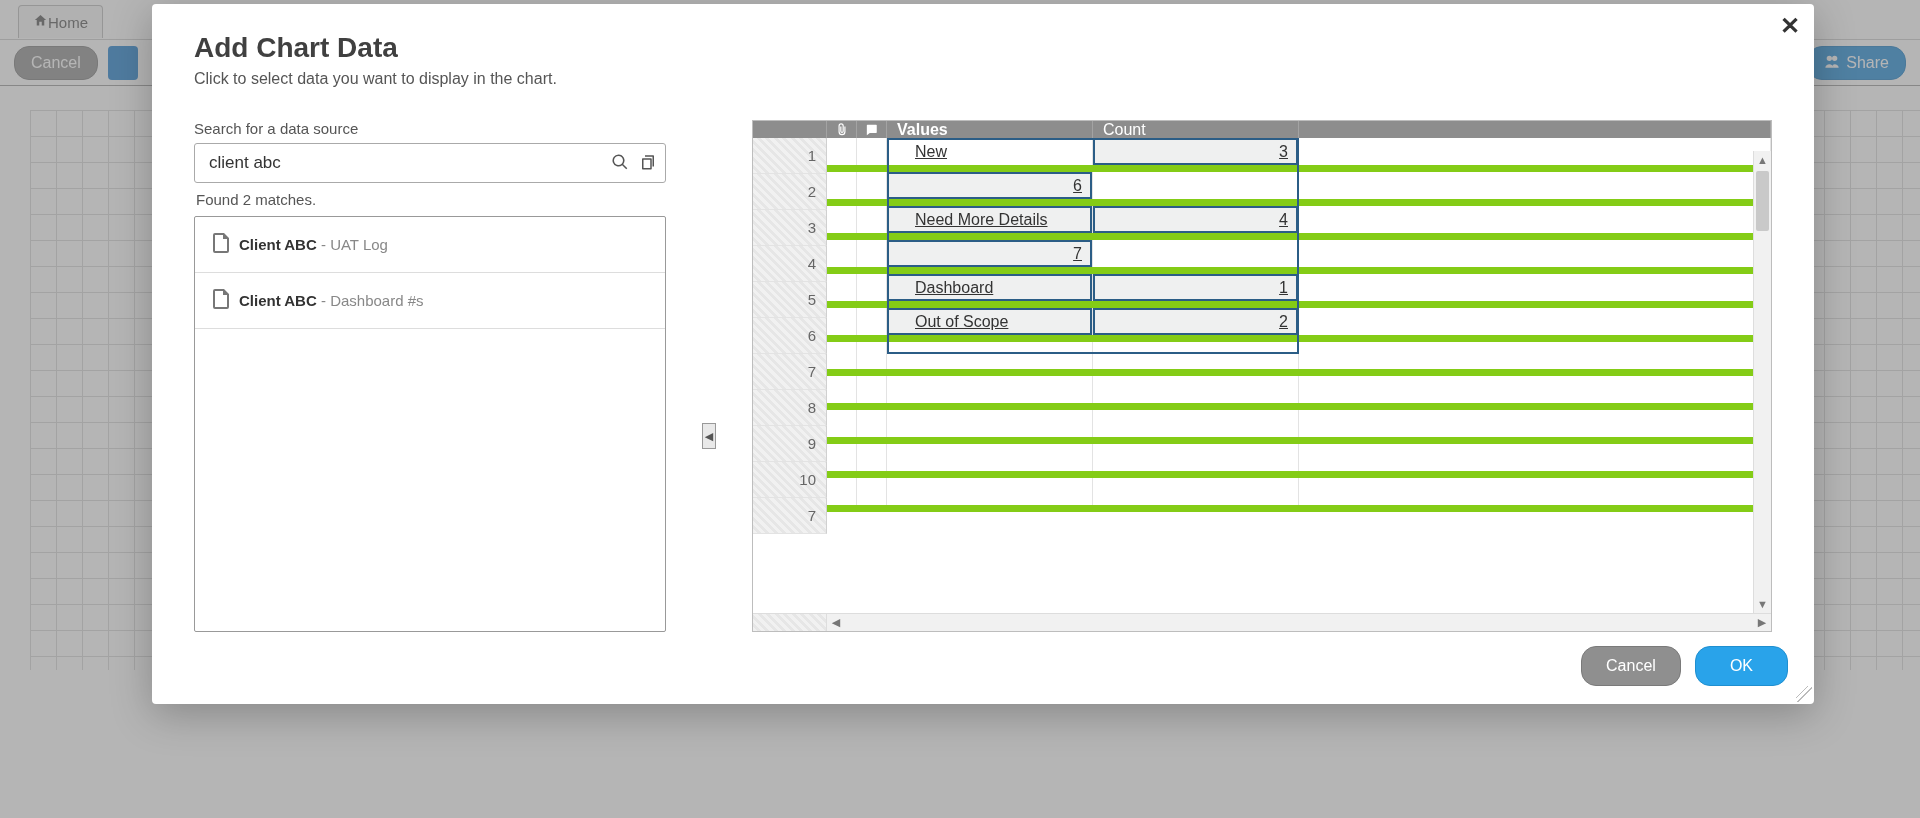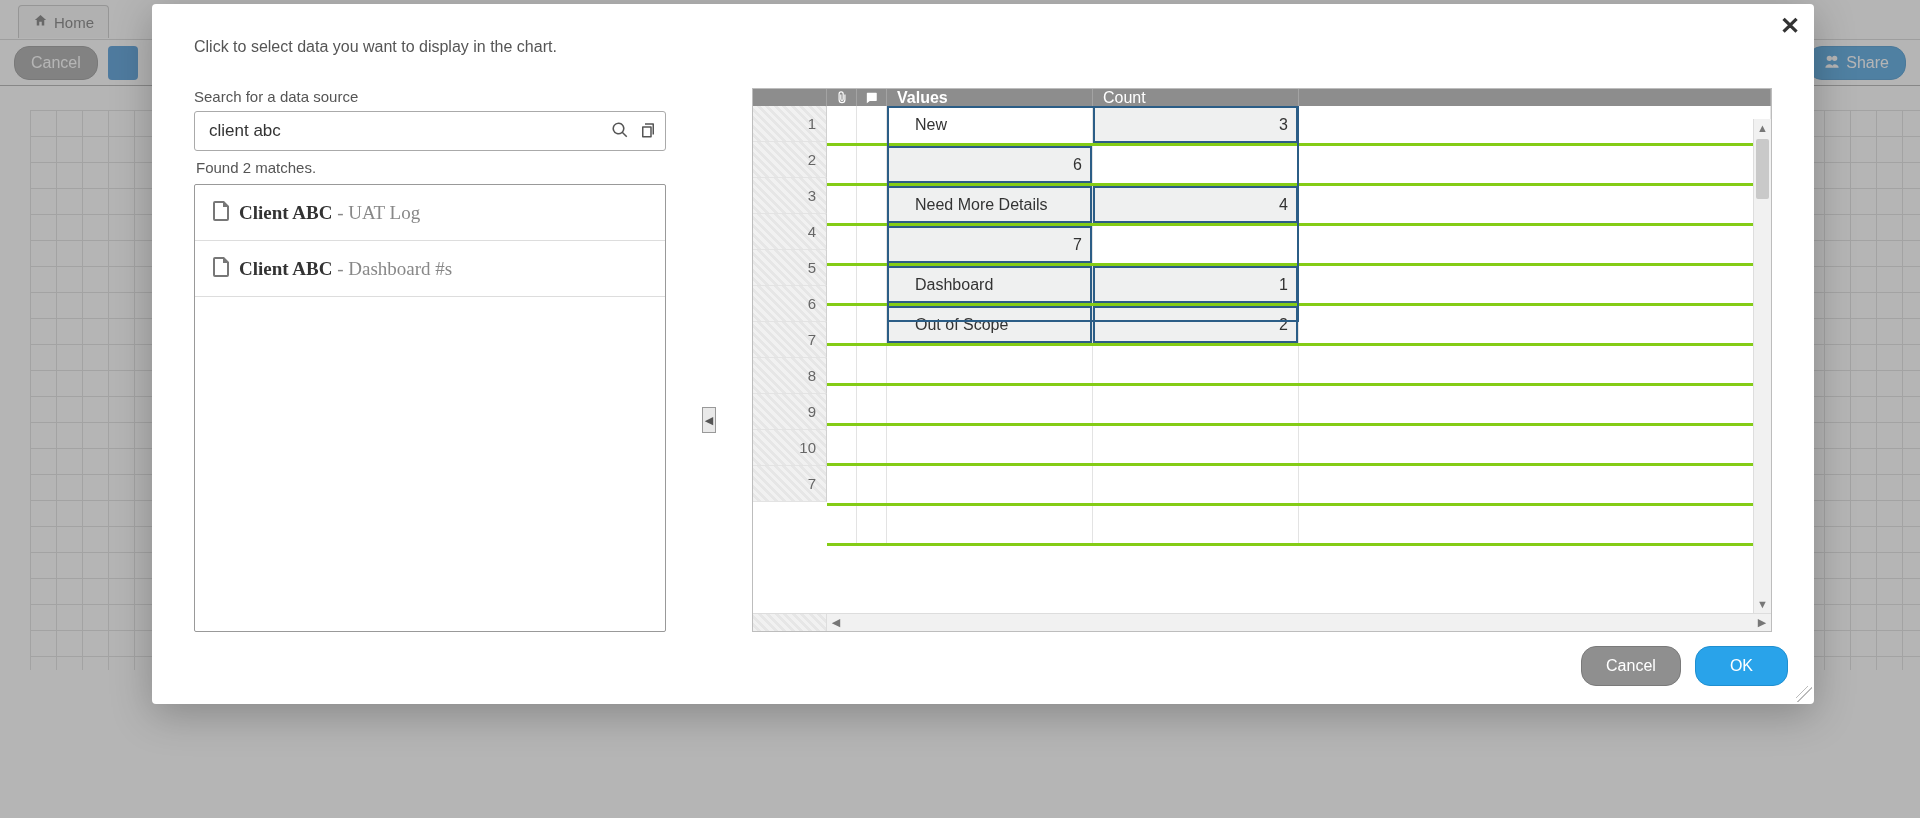--- a/index.html
+++ b/index.html
@@ -6,21 +6,21 @@
   html, body { margin:0; padding:0; height:100%; font-family: "Helvetica Neue", Arial, sans-serif; font-size:15px; color:#333; }
   body { width:1920px; height:818px; overflow:hidden; position:relative; background:#fff; }
 
   
   .bg-toolbar {
     position:absolute; left:0; top:0; right:0; height:40px;
     display:flex; align-items:center; padding:4px 10px 0 18px;
     border-bottom:1px solid #ccc;
   }
   .bg-tab {
-    display:flex; align-items:center; gap:6px;
+    display:flex; align-items:center; 
     padding:7px 14px; border:1px solid #bbb; border-bottom:none;
     border-top-left-radius:4px; border-top-right-radius:4px;
     background:#f5f5f5; color:#555;
   }
   .bg-tab svg { fill:#555; }
   .bg-actions {
     position:absolute; left:0; top:40px; right:0; height:46px;
     display:flex; align-items:center; padding:6px 14px;
     border-bottom:1px solid #999;
   }
@@ -75,21 +75,21 @@
   .search-icons svg { fill:#555; cursor:pointer; }
   .matches-text { font-size:15px; color:#555; margin:8px 2px; }
   .result-list {
     flex:1; border:1px solid #999; border-radius:2px; overflow:auto; background:#fff;
   }
   .result-item {
     display:flex; align-items:center; gap:10px;
     padding:16px 18px; border-bottom:1px solid #ddd; cursor:pointer;
   }
   .result-item svg { fill:#777; flex:0 0 auto; }
-  .result-item .rname { font-size:19px; color:#444;font-family:Liberation Serif, serif; }
+  .result-item .rname { font-size:15px; color:#444; }
   .result-item .rname b { font-weight:700; color:#333; }
   .result-item .rname .sep { color:#888; }
   .result-item .rname .suffix { color:#888; }
 
   .splitter-handle {
     align-self:center; width:14px; height:26px; border:1px solid #999; background:#e9e9e9;
     display:flex; align-items:center; justify-content:center; color:#555; font-size:11px;
     cursor:pointer; margin-top:120px;
   }
 
@@ -106,21 +106,21 @@
 
   .sheet-body { flex:1; overflow:hidden; position:relative; display:flex;}
   .rows-col { width:74px; background:#fff;}
   .row-index {
     height:36px; display:flex; align-items:center; justify-content:flex-end;
     padding-right:10px; color:#666; font-size:15px;
     border-right:1px solid #d0d0d0; border-bottom:1px solid #e3e3e3;
     background: repeating-linear-gradient(45deg,#f1f1f1 0 3px,#e6e6e6 3px 6px);
   }
   .data-cols { flex:1; display:flex; flex-direction:column;}
-  .data-row { height:40px; display:flex; border-bottom:3px solid #84cc16;}
+  .data-row { height:34px; display:flex; border-bottom:7px solid #84cc16;text-decoration:underline;}
   .cell { border-right:1px solid #e3e3e3; display:flex; align-items:center; padding:0 10px; font-size:16px;}
   .cell.icon { width:30px; justify-content:center; padding:0;}
   .cell.values { width:206px; padding-left:28px;}
   .cell.count  { width:206px; justify-content:flex-end;}
   .cell.rest   { flex:1; }
   .selected-area { box-shadow: inset 0 0 0 2px #2b5d86; background:#eff0f0;}
   .selected-first .cell.values { background:#fff; }
 
   .sheet-vscroll {
     position:absolute; right:0; top:30px; bottom:18px; width:18px; background:#f1f1f1;
@@ -177,20 +177,21 @@
   </div>
 </div>
 <div class="grid-canvas"></div>
 
 <div class="overlay"></div>
 
 <div class="modal">
   <div class="modal-close">✕</div>
 
   <div class="modal-head">
+    <h1 class="modal-title">Add Chart Data</h1>
     <p class="modal-sub">Click to select data you want to display in the chart.</p>
   </div>
 
   <div class="modal-body">
 
     <div class="left-pane">
       <div class="field-label">Search for a data source</div>
       <div class="search-wrap">
         <input type="text" value="client abc" style="">
         <div class="search-icons">

